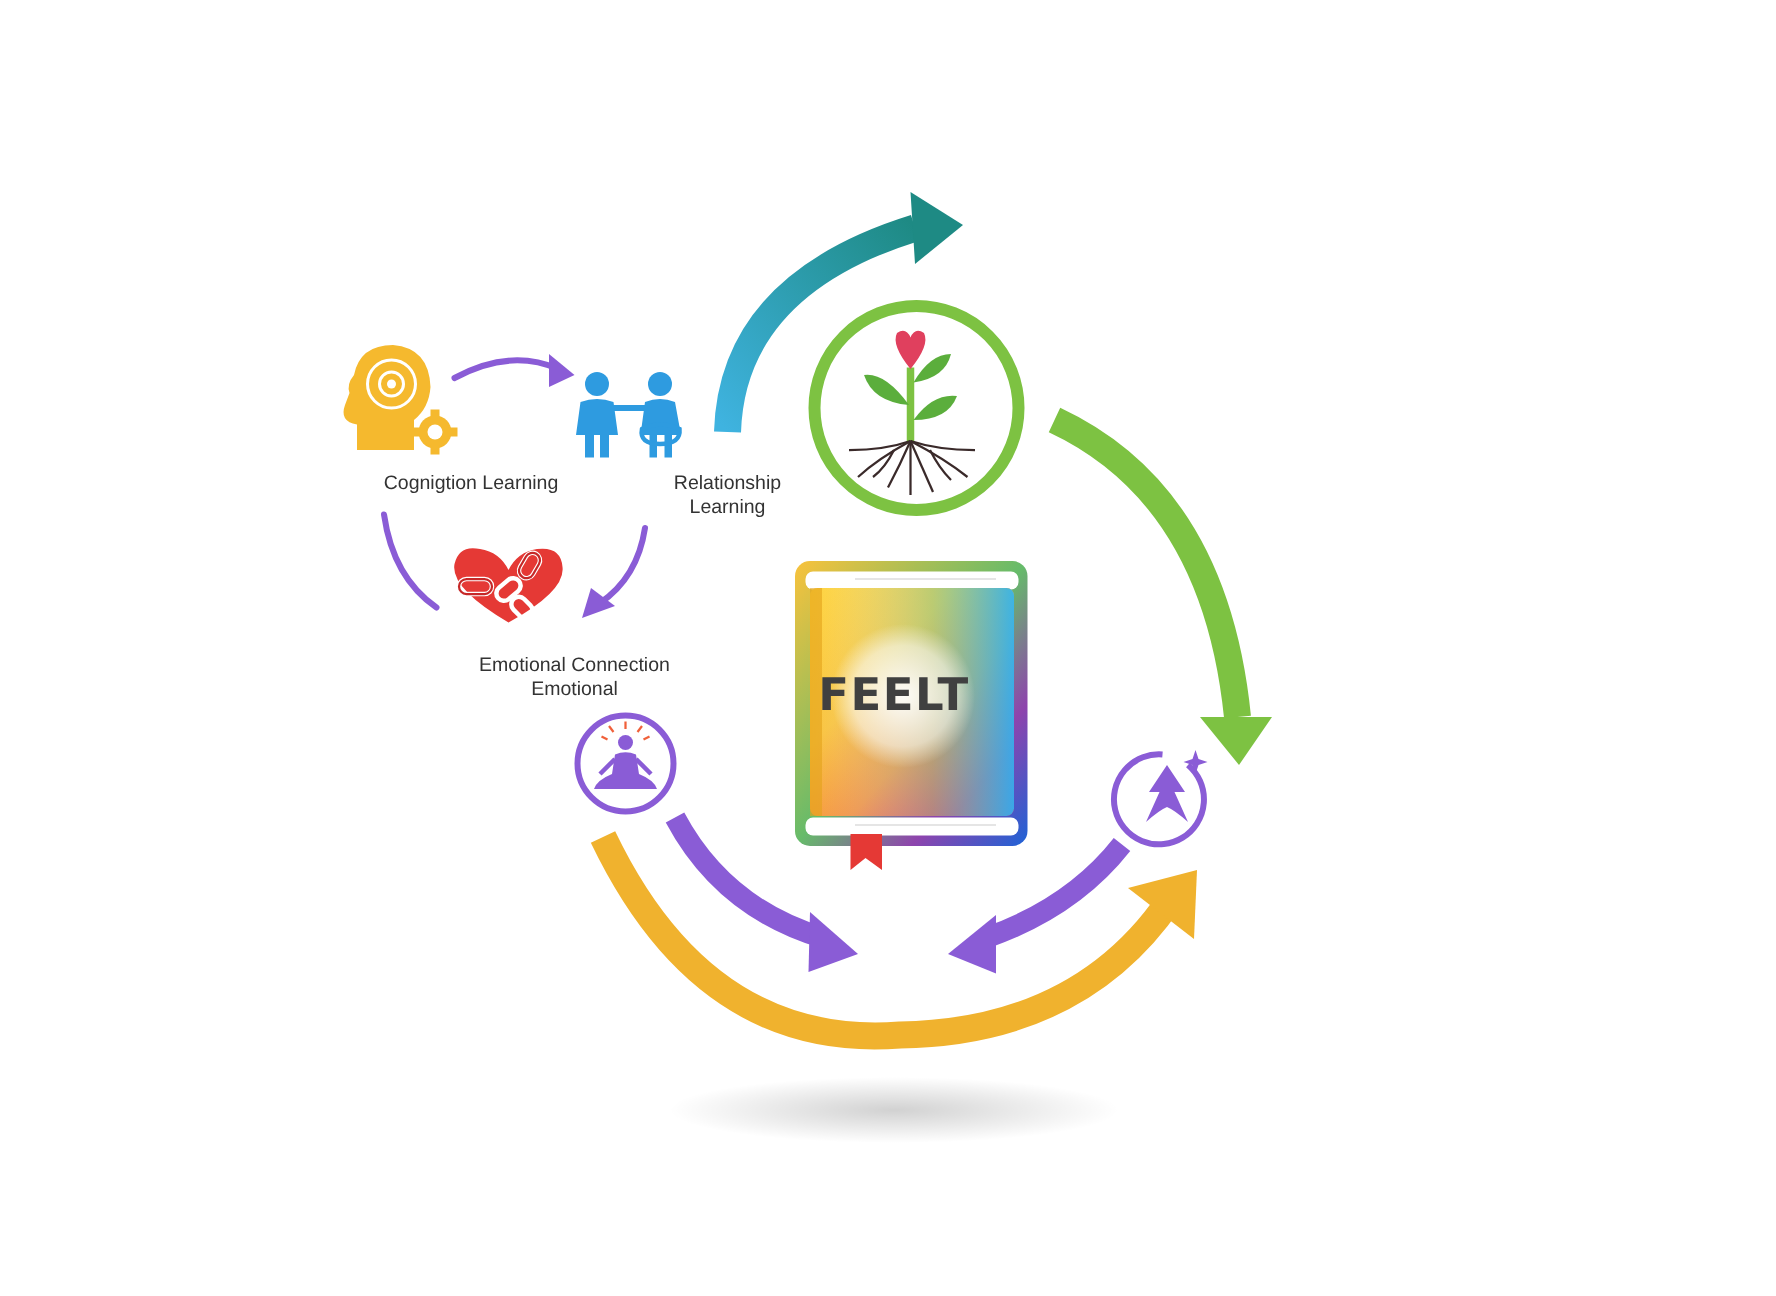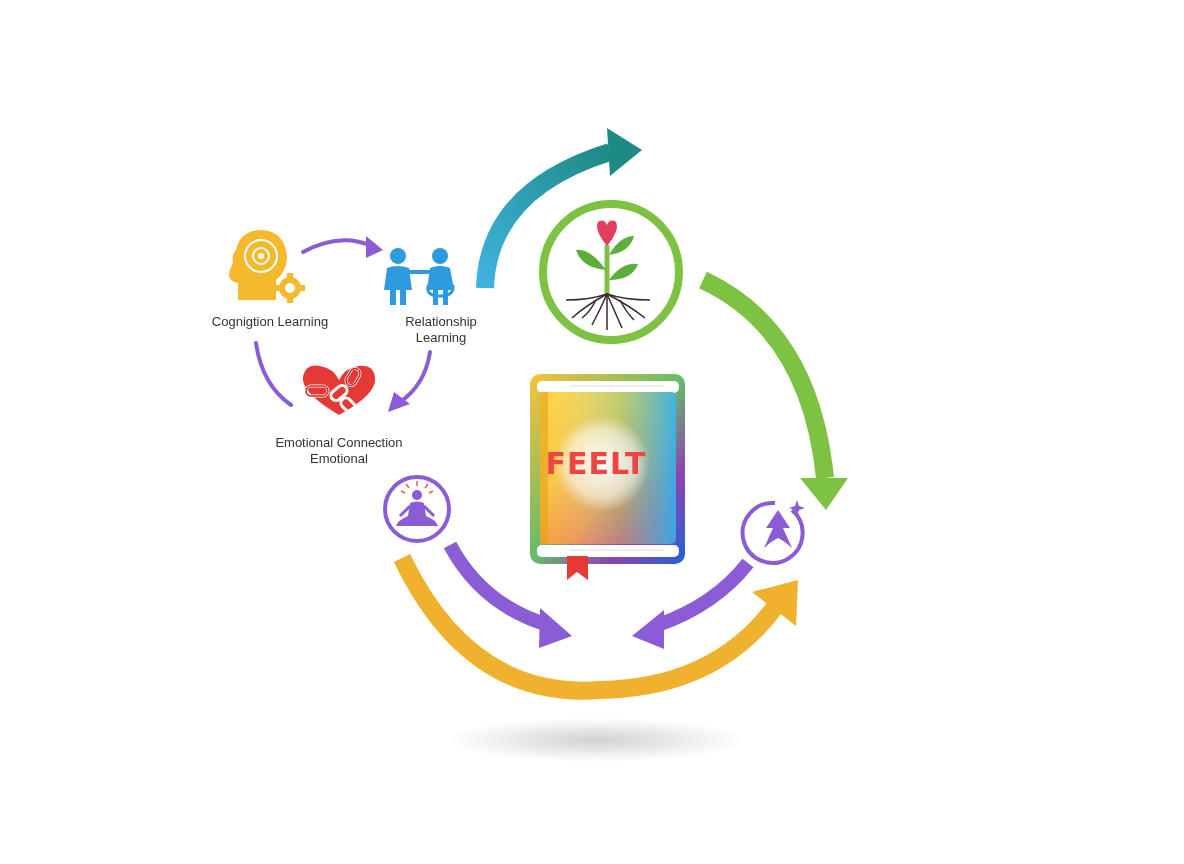--- a/index.html
+++ b/index.html
@@ -1,21 +1,21 @@
 <!DOCTYPE html>
 <html><head>
 <meta charset="utf-8">
 <style>
   html, body { margin: 0; padding: 0; background: #ffffff; }
   body { width: 1184px; height: 864px; position: relative; overflow: hidden;
          font-family: "Liberation Sans", "DejaVu Sans", sans-serif; }
   #canvas { position: absolute; left: 0; top: 0; width: 1184px; height: 864px; }
-  .lbl { position: absolute; color: #333; font-size: 13px; text-align: center; line-height: 16px; }
+  .lbl { position: absolute; color: #333; font-size: 13px; text-align: center; line-height: 16px; margin-left: 44px; }
   .feelt { position: absolute; left: 536px; top: 446px; width: 120px; text-align: center;
-           font-size: 30px; font-weight: bold; color: #ef4444; letter-spacing: 1px;
+           font-size: 30px; font-weight: bold; color: #404040; letter-spacing: 1px;
            font-family: "DejaVu Sans", sans-serif; }
 </style>
 </head>
 <body>
 
 <svg id="canvas" viewBox="0 0 1184 864" xmlns="http://www.w3.org/2000/svg">
   <defs>
     <linearGradient id="topArrowGrad" x1="0" y1="1" x2="1" y2="0">
       <stop offset="0" stop-color="#3FB3E0"></stop>
       <stop offset="1" stop-color="#1E8A84"></stop>

